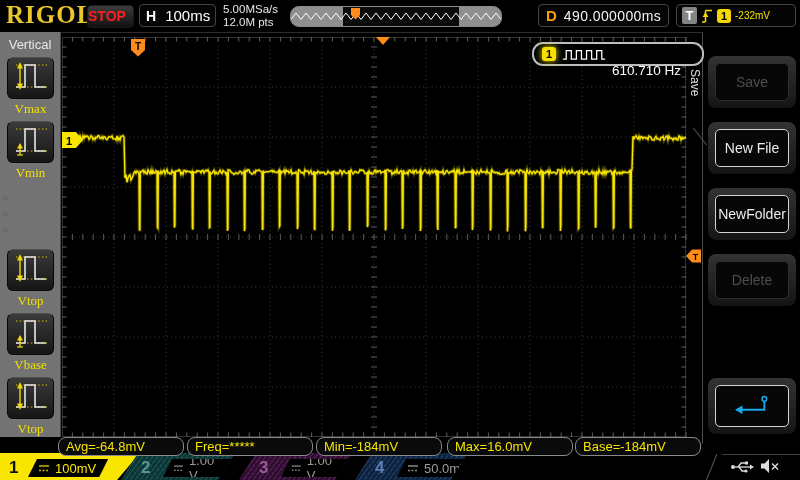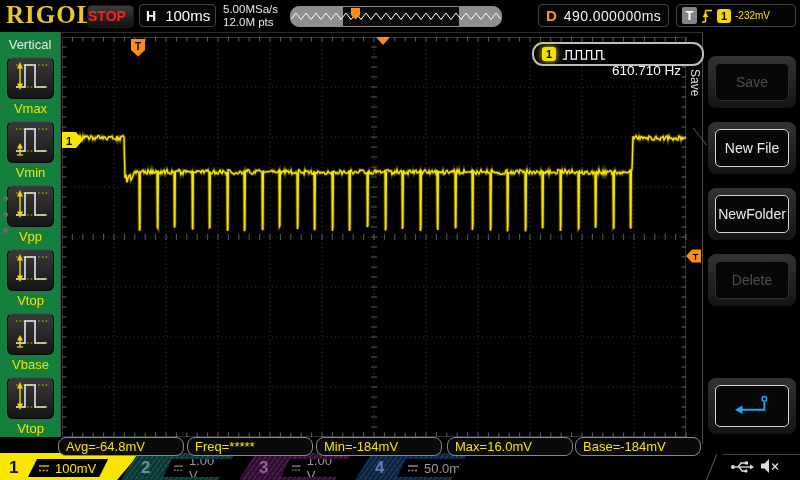--- a/index.html
+++ b/index.html
@@ -27,27 +27,27 @@
   #d-box .dlabel{color:#ff9a00;font-weight:bold;font-size:15px;margin-right:7px;}
   #d-box .dval{color:#f2f2f2;font-size:14px;letter-spacing:.4px;}
   #t-box{left:676px;width:120px;padding-left:5px;}
   #t-box .ttile{width:15px;height:17px;background:#848484;border-radius:2px;color:#fff;
         font-weight:bold;font-size:13px;text-align:center;line-height:17px;margin-right:4px;}
   #t-box .tbadge{width:14px;height:14px;background:#f5d800;border-radius:3px;color:#000;
         font-weight:bold;font-size:11px;text-align:center;line-height:14px;margin:0 4px;}
   #t-box .tval{color:#f5e400;font-size:10px;}
 
   
-  #left-menu{position:absolute;left:0;top:32px;width:61px;height:405px;background:#15803d;border-right:1px solid #4a4a4a;box-sizing:border-box;}
+  #left-menu{position:absolute;left:0;top:32px;width:61px;height:405px;background:#737373;border-right:1px solid #4a4a4a;box-sizing:border-box;}
   #left-menu .menu-title{position:absolute;left:0;top:5px;width:100%;text-align:center;color:#e8e8e8;font-size:13px;}
   .vitem{position:absolute;left:7px;width:47px;}
   .vbtn{width:47px;height:42px;border-radius:6px;background:linear-gradient(#3a3a3a,#161616);
         border:1px solid #060606;border-top-color:#4e4e4e;box-sizing:border-box;
         display:flex;align-items:center;justify-content:center;}
-  .vlabel{width:100%;text-align:center;color:#f0e000;font-size:13px;margin-top:2px;}
+  .vlabel{width:100%;text-align:center;color:#f0e000;font-size:13px;margin-top:2px;font-family:Liberation Serif, serif;}
   .pagedot{position:absolute;left:3px;width:5px;height:5px;border-radius:50%;background:#6a6a6a;}
 
   
   #scope-wrap{position:absolute;left:62px;top:37px;width:640px;height:400px;}
   #freq-counter{position:absolute;left:532px;top:42px;width:152px;height:20px;border:2px solid #bdbdbd;
         border-radius:11px;background:#000;display:flex;align-items:center;gap:6px;padding:0 8px;box-sizing:content-box;z-index:6;}
   #freq-counter .fbadge{width:14px;height:14px;background:#f5e000;border-radius:3px;color:#000;font-weight:bold;
         font-size:11px;text-align:center;line-height:14px;box-shadow:0 0 7px rgba(255,240,0,.9);}
   #freq-counter .fval{color:#fff;font-size:13.5px;white-space:nowrap;margin-top:32px;}
 
@@ -148,33 +148,20 @@
         <span class="vicon"><svg width="40" height="36" viewBox="0 0 40 36">
             <line x1="5" y1="7" x2="37" y2="7" stroke="#d8c400" stroke-width="1" stroke-dasharray="1.5,2.2"></line>
             <line x1="5" y1="29" x2="37" y2="29" stroke="#d8c400" stroke-width="1" stroke-dasharray="1.5,2.2"></line>
             <path d="M5,29 h9 V7 h10 V29 h11" fill="none" stroke="#e8e8e8" stroke-width="1.6"></path>
             <line x1="9" y1="25" x2="9" y2="33" stroke="#f0d800" stroke-width="1.4"></line>
           <line x1="6" y1="33" x2="12" y2="33" stroke="#f0d800" stroke-width="1.2"></line>
           <polygon points="9,21 6,26.5 12,26.5" fill="#f0d800"></polygon>
           </svg></span>
       </div>
     <div class="vlabel">Vmin</div>
-  </div>
-  <div class="vitem" style="top:153px">
-    <div class="vbtn">
-        <span class="vicon"><svg width="40" height="36" viewBox="0 0 40 36">
-            <line x1="5" y1="7" x2="37" y2="7" stroke="#d8c400" stroke-width="1" stroke-dasharray="1.5,2.2"></line>
-            <line x1="5" y1="29" x2="37" y2="29" stroke="#d8c400" stroke-width="1" stroke-dasharray="1.5,2.2"></line>
-            <path d="M5,29 h9 V7 h10 V29 h11" fill="none" stroke="#e8e8e8" stroke-width="1.6"></path>
-            <line x1="9" y1="9" x2="9" y2="27" stroke="#f0d800" stroke-width="1.4"></line>
-          <polygon points="9,4 6,10.5 12,10.5" fill="#f0d800"></polygon>
-          <polygon points="9,32 6,25.5 12,25.5" fill="#f0d800"></polygon>
-          </svg></span>
-      </div>
-    <div class="vlabel">Vpp</div>
   </div>
   <div class="vitem" style="top:217px">
     <div class="vbtn">
         <span class="vicon"><svg width="40" height="36" viewBox="0 0 40 36">
             <line x1="5" y1="7" x2="37" y2="7" stroke="#d8c400" stroke-width="1" stroke-dasharray="1.5,2.2"></line>
             <line x1="5" y1="29" x2="37" y2="29" stroke="#d8c400" stroke-width="1" stroke-dasharray="1.5,2.2"></line>
             <path d="M5,29 h9 V7 h10 V29 h11" fill="none" stroke="#e8e8e8" stroke-width="1.6"></path>
             <line x1="9" y1="9" x2="9" y2="27" stroke="#f0d800" stroke-width="1.4"></line>
           <polygon points="9,4 6,10.5 12,10.5" fill="#f0d800"></polygon>
           <polygon points="9,32 6,25.5 12,25.5" fill="#f0d800"></polygon>

